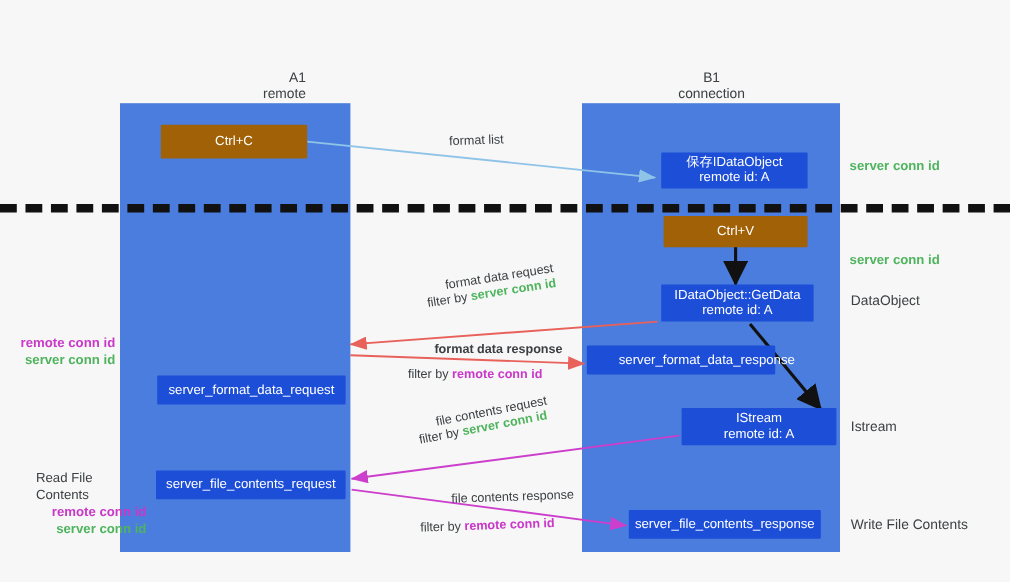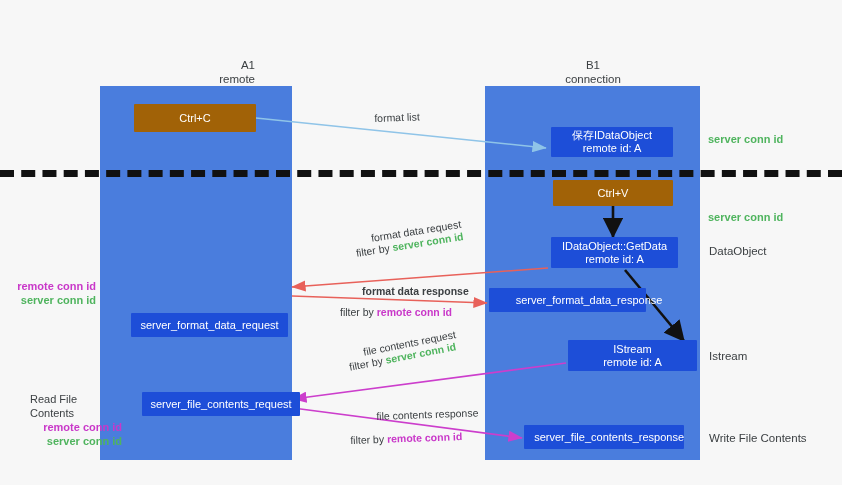--- a/index.html
+++ b/index.html
@@ -137,25 +137,25 @@
 
   <div class="abs box orange" style="left:489px;top:288px;width:157px;height:24px;padding-left:43px;">
     <div>server_format_data_response</div>
   </div>
 
   <div class="abs box orange" style="left:568px;top:340px;width:129px;height:31px;">
     <div>IStream</div>
     <div class="l2">remote id: A</div>
   </div>
 
-  <div class="abs box orange" style="left:142px;top:392px;width:158px;height:24px;">
+  <div class="abs box orange" style="left:130px;top:392px;width:158px;height:24px;">
     <div>server_file_contents_request</div>
   </div>
 
-  <div class="abs box orange" style="left:524px;top:425px;width:160px;height:24px;align-items:flex-end;">
+  <div class="abs box orange" style="left:524px;top:425px;width:160px;height:24px;">
     <div>server_file_contents_response</div>
   </div>
 
   <div class="abs cap rot-c" style="left:374px;top:111px;">format list</div>
 
   <div class="abs cap rot-a" style="left:370px;top:231px;">format data request</div>
   <div class="abs cap rot-a" style="left:355px;top:246px;"><span>filter by </span><span class="green-t">server conn id</span></div>
 
   <div class="abs cap" style="left:362px;top:284px;font-weight:bold;">format data response</div>
   <div class="abs cap" style="left:340px;top:305px;"><span>filter by </span><span class="mag-t">remote conn id</span></div>

